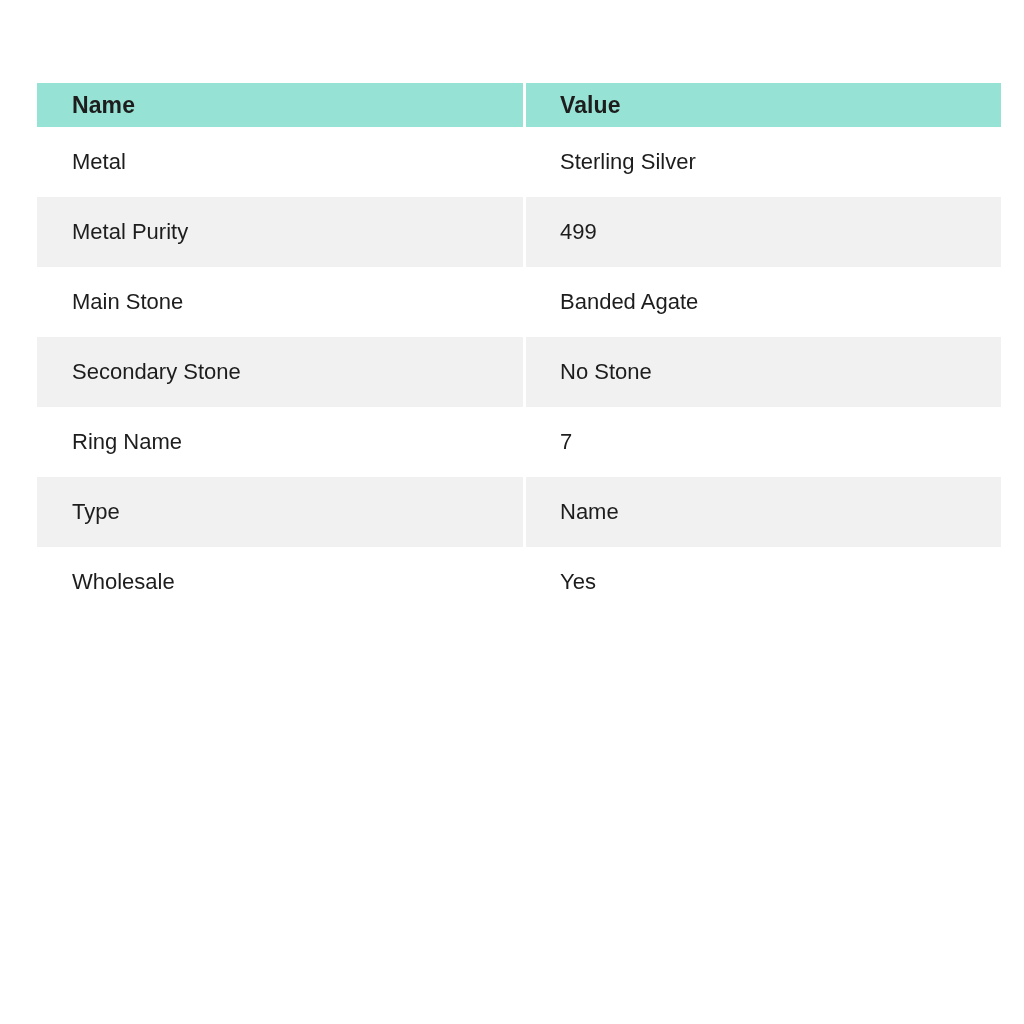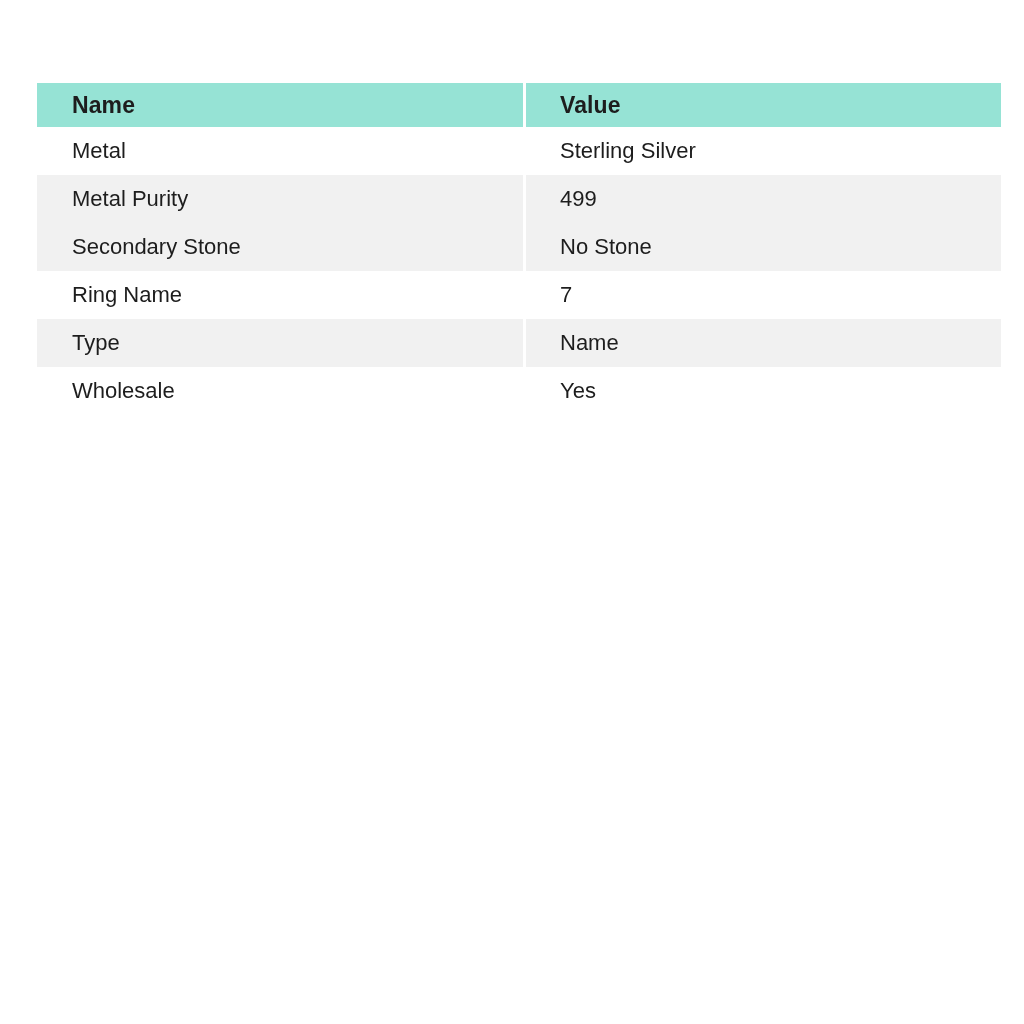--- a/index.html
+++ b/index.html
@@ -20,21 +20,21 @@
   }
   .props-table {
     position: absolute;
     left: 37px;
     top: 83px;
     width: 964px;
   }
   .t-row {
     display: flex;
     align-items: stretch;
-    height: 48px;
+    height: 70px;
   }
   .t-row.header {
     height: 44px;
     background: var(--header-bg);
   }
   .t-row.alt {
     background: var(--row-alt-bg);
   }
   .t-cell {
     display: flex;
@@ -87,20 +87,28 @@
 
   <div class="t-row body alt">
     <div class="t-cell c-name">
       <span>Metal Purity</span>
     </div>
     <div class="t-cell c-value">
       <span>499</span>
     </div>
   </div>
 
+  <div class="t-row body">
+    <div class="t-cell c-name">
+      <span>Main Stone</span>
+    </div>
+    <div class="t-cell c-value">
+      <span>Banded Agate</span>
+    </div>
+  </div>
 
   <div class="t-row body alt">
     <div class="t-cell c-name">
       <span>Secondary Stone</span>
     </div>
     <div class="t-cell c-value">
       <span>No Stone</span>
     </div>
   </div>
 

